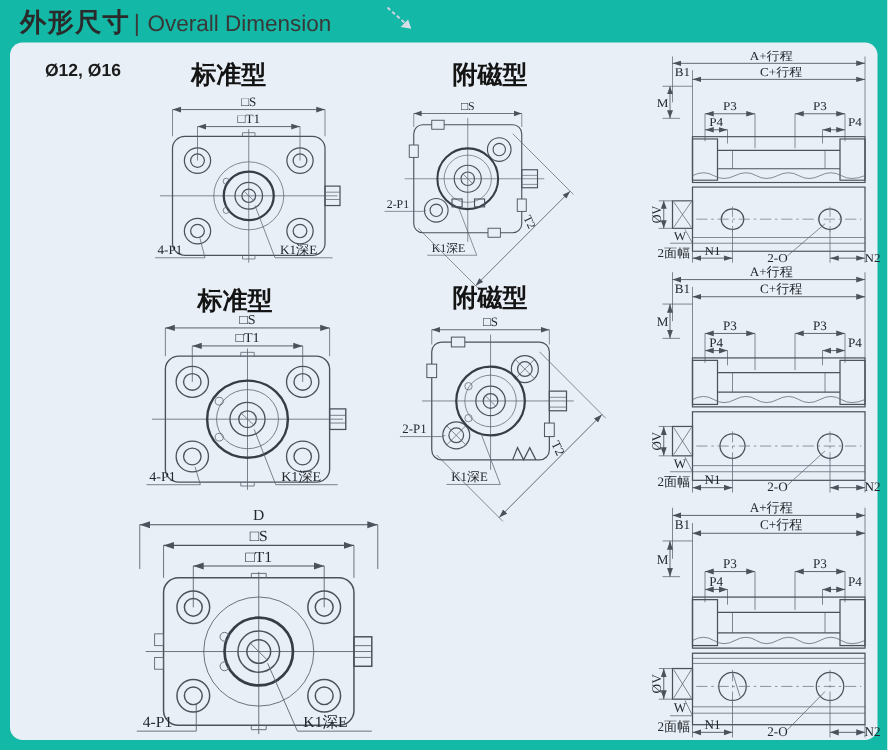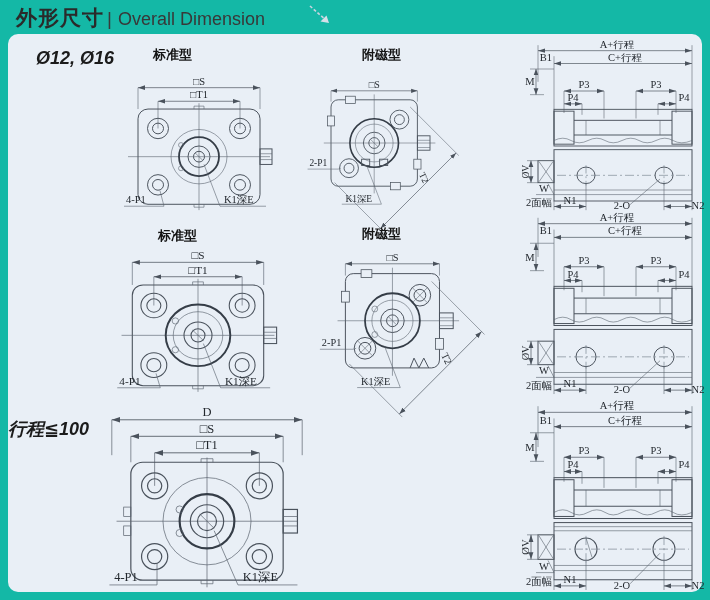--- a/index.html
+++ b/index.html
@@ -7,22 +7,22 @@
          font-family:"Liberation Sans","DejaVu Sans",sans-serif;}
   
   .title{position:absolute;left:16px;top:4px;white-space:nowrap;}
   .title .cn{font-size:21px;font-weight:bold;color:#2a2a2a;letter-spacing:1px;}
   .title .sep{font-size:19px;color:#3a3a3a;margin:0 6px 0 3px;}
   .title .en{font-size:18px;color:#383838;}
   .corner-mark{position:absolute;left:306px;top:3px;}
   
   .panel{position:absolute;left:8px;top:34px;width:694px;height:558px;background:#e9eff6;border-radius:10px;}
   
-  .bore{position:absolute;font-size:18px;font-weight:bold;color:#1b1b1b;white-space:nowrap;font-style:italic;}
-  .heading{position:absolute;font-size:13px;font-weight:bold;color:#141414;white-space:nowrap;}
+  .bore{position:absolute;font-size:14px;font-weight:bold;color:#1b1b1b;white-space:nowrap;}
+  .heading{position:absolute;font-size:20px;font-weight:bold;color:#141414;white-space:nowrap;}
   svg{position:absolute;overflow:visible;}
   
   .ln{fill:none;stroke:#4a525c;stroke-width:1;}
   .lt{fill:none;stroke:#5a636e;stroke-width:.6;}
   .lk{fill:none;stroke:#353d47;stroke-width:1.8;}
   .cl{fill:none;stroke:#6a7683;stroke-width:.6;stroke-dasharray:9 3 2 3;}
   .dim{fill:none;stroke:#4a525c;stroke-width:.7;marker-start:url(#ar);marker-end:url(#ar);}
   .bgfill{fill:#e9eff6;stroke:#4a525c;stroke-width:.8;}
   text.dt{font:10.5px "Liberation Serif","DejaVu Serif",serif;fill:#23282e;}
   text.mid{text-anchor:middle;}
@@ -330,21 +330,20 @@
     <line class="dim" x1="30" y1="186" x2="62" y2="186"></line>
     <text class="dt mid" x="46" y="183">N1</text>
     <line class="lt" x1="140" y1="162" x2="140" y2="190"></line>
       <line class="lt" x1="168" y1="180" x2="168" y2="190"></line>
     <line class="dim" x1="140" y1="186" x2="168" y2="186"></line>
     <text class="dt mid" x="174" y="189">N2</text>
     <line class="lt" x1="106" y1="184" x2="136" y2="156"></line>
     <text class="dt mid" x="98" y="189">2-O</text>
   </svg>
 
-  <div class="bore" style="left:8px;top:417px">行程≦100</div>
 
   <svg style="left:88px;top:408px" width="238" height="184" viewBox="0 0 200 156" preserveAspectRatio="none">
     <line class="lt" x1="20" y1="10" x2="20" y2="40"></line>
       <line class="lt" x1="180" y1="10" x2="180" y2="40"></line>
     <line class="dim" x1="20" y1="10" x2="180" y2="10"></line>
     <text class="dt mid" x="100" y="7">D</text>
     <line class="lt" x1="36" y1="24" x2="36" y2="46"></line>
       <line class="lt" x1="164" y1="24" x2="164" y2="46"></line>
     <line class="dim" x1="36" y1="24" x2="164" y2="24"></line>
     <text class="dt mid" x="100" y="21">□S</text>

